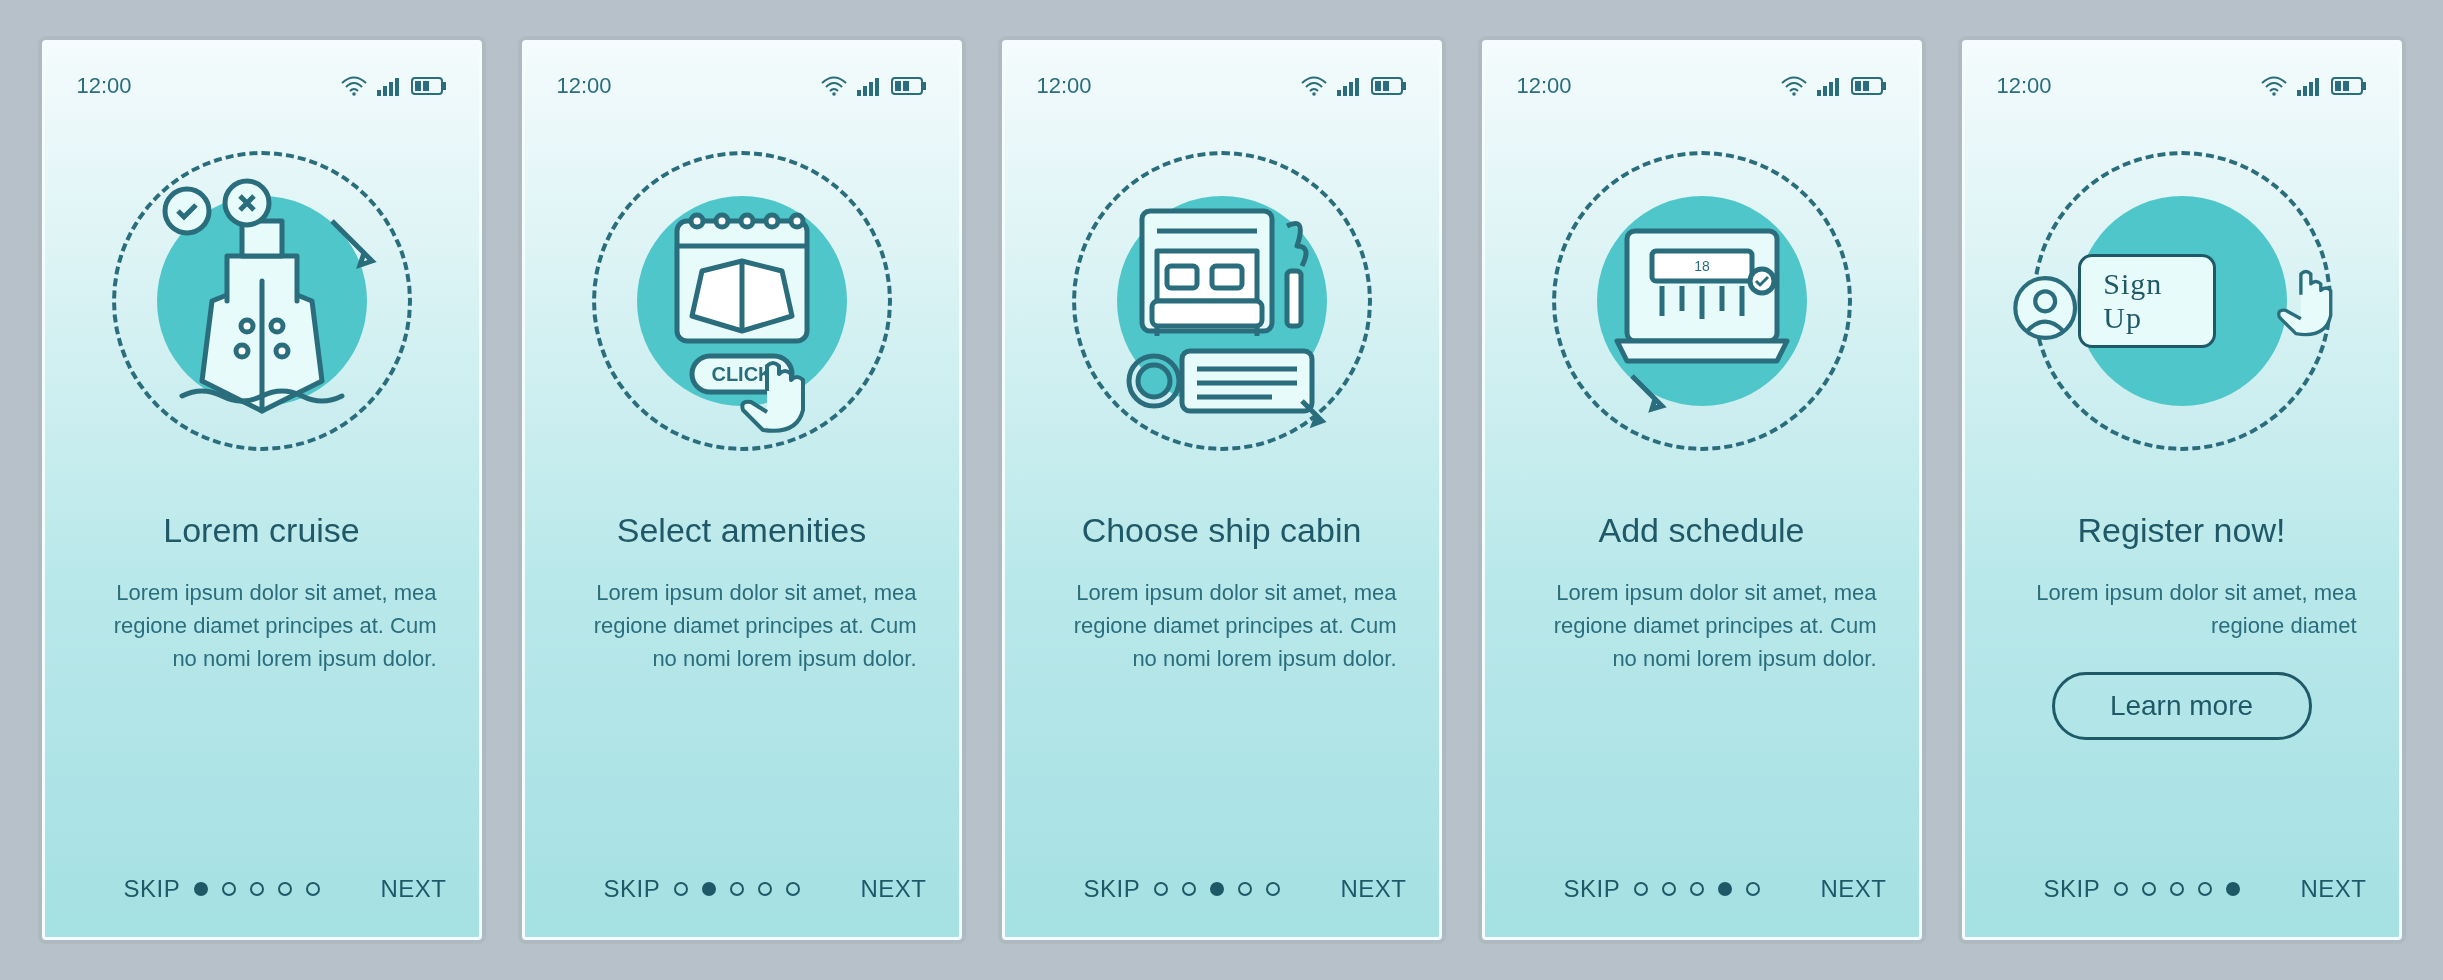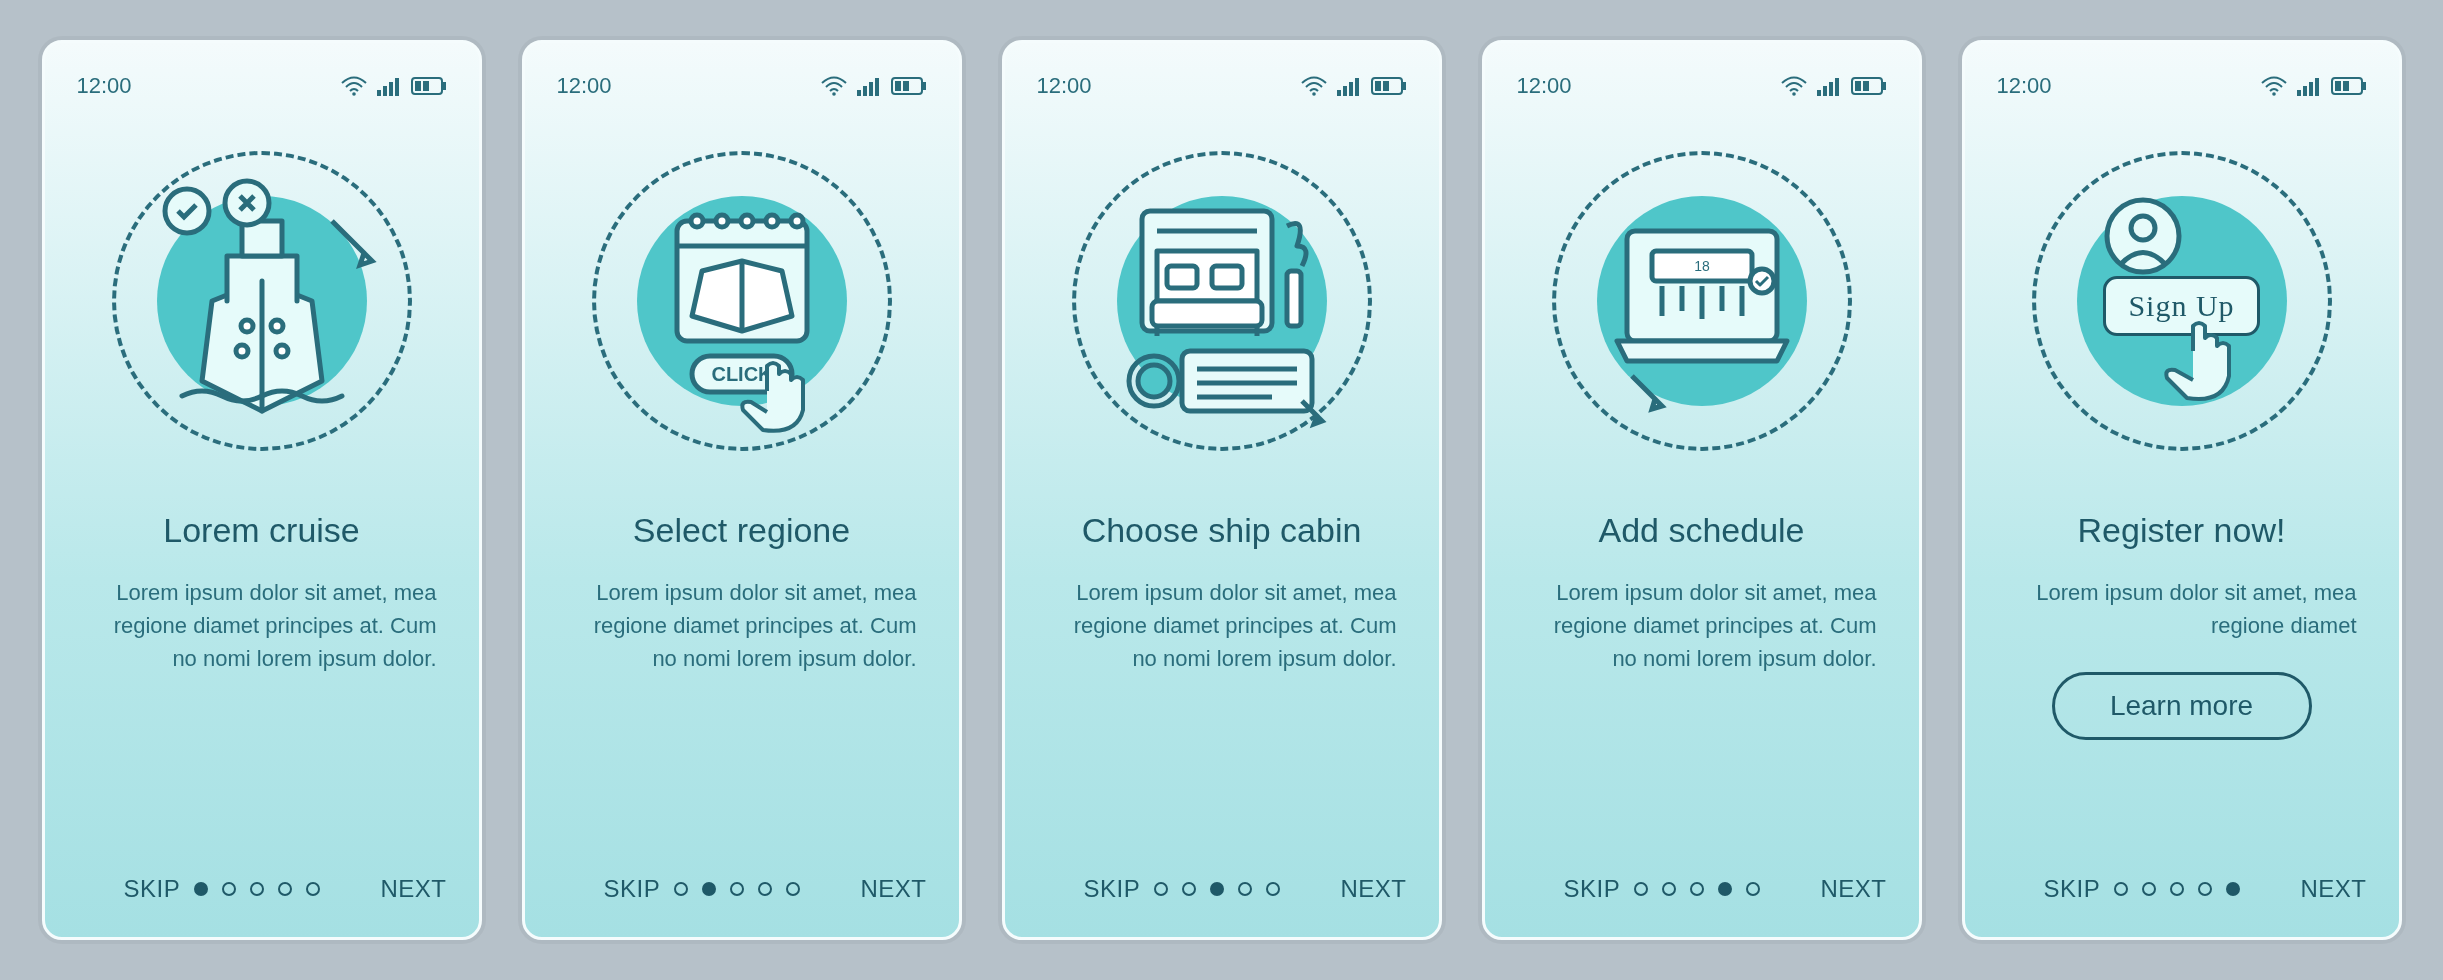--- a/index.html
+++ b/index.html
@@ -11,21 +11,21 @@
     display: flex;
     justify-content: center;
     align-items: center;
     gap: 40px;
     padding: 40px;
   }
   .phone {
     width: 440px;
     height: 900px;
     background: linear-gradient(180deg, #f4fbfc 0%, #b9e8ea 60%, #a5e0e3 100%);
-    border-radius: 20px;
+    border-radius: 4px;
     border: 3px solid #f5fcfd;
     box-shadow: 0 0 0 4px rgba(0,0,0,0.04);
     display: flex;
     flex-direction: column;
     padding: 28px 32px 34px 32px;
     position: relative;
   }
   .status-bar {
     display: flex;
     justify-content: space-between;
@@ -222,21 +222,21 @@
         <g stroke="#2a6d7c" stroke-width="5" fill="#e6fbfa">
           <rect x="100" y="205" width="100" height="36" rx="18"></rect>
           <text x="150" y="230" text-anchor="middle" font-size="20" fill="#2a6d7c" stroke="none" font-weight="600">CLICK</text>
         </g>
         <g stroke="#2a6d7c" stroke-width="4" fill="#e6fbfa" stroke-linejoin="round">
           <path d="M175 240 l0 -25 q6 -6 12 0 l0 8 q6 -6 12 0 l0 6 q6 -6 12 0 l0 30 q-6 25 -40 20 l-20 -20 q-3 -10 8 -8 l16 10"></path>
         </g>
       </svg>
     </div>
   </div>
-  <h2 class="title">Select regione</h2>
+  <h2 class="title">Select amenities</h2>
   <p class="body-text">Lorem ipsum dolor sit amet, mea regione diamet principes at. Cum no nomi lorem ipsum dolor.</p>
   <div class="footer">
     <span class="nav-btn">SKIP</span>
     <div class="dots">
       <span class="dot"></span>
       <span class="dot active"></span>
       <span class="dot"></span>
       <span class="dot"></span>
       <span class="dot"></span>
     </div>
@@ -385,21 +385,21 @@
           <rect x="1" y="2" width="30" height="16" rx="3" fill="none" stroke="#2a6d7c" stroke-width="2"></rect>
           <rect x="32" y="6" width="3" height="8" fill="#2a6d7c"></rect>
           <rect x="4" y="5" width="6" height="10" fill="#2a6d7c"></rect>
           <rect x="12" y="5" width="6" height="10" fill="#2a6d7c"></rect>
         </svg>
     </div>
   </div>
   <div class="illustration">
     <div class="dashed-ring">
       <div class="solid-circle"></div>
-      <div style="position:relative;z-index:2;display:flex;flex-direction:column;align-items:flex-start;gap:0">
+      <div style="position:relative;z-index:2;display:flex;flex-direction:row;align-items:flex-end;gap:0">
         <svg width="80" height="80" viewBox="0 0 80 80">
           <circle cx="40" cy="40" r="36" fill="#e6fbfa" stroke="#2a6d7c" stroke-width="5"></circle>
           <circle cx="40" cy="32" r="12" fill="none" stroke="#2a6d7c" stroke-width="5"></circle>
           <path d="M18 68 Q40 45 62 68" fill="none" stroke="#2a6d7c" stroke-width="5"></path>
         </svg>
         <div class="signup-chip">Sign Up</div>
         <svg width="90" height="90" viewBox="0 0 90 90" style="margin-top:-20px;margin-left:60px">
           <g stroke="#2a6d7c" stroke-width="4" fill="#e6fbfa" stroke-linejoin="round">
             <path d="M30 35 l0 -25 q6 -6 12 0 l0 12 q6 -6 12 0 l0 8 q6 -6 12 0 l0 30 q-6 28 -42 22 l-20 -20 q-3 -10 8 -8 l18 10"></path>
           </g>

